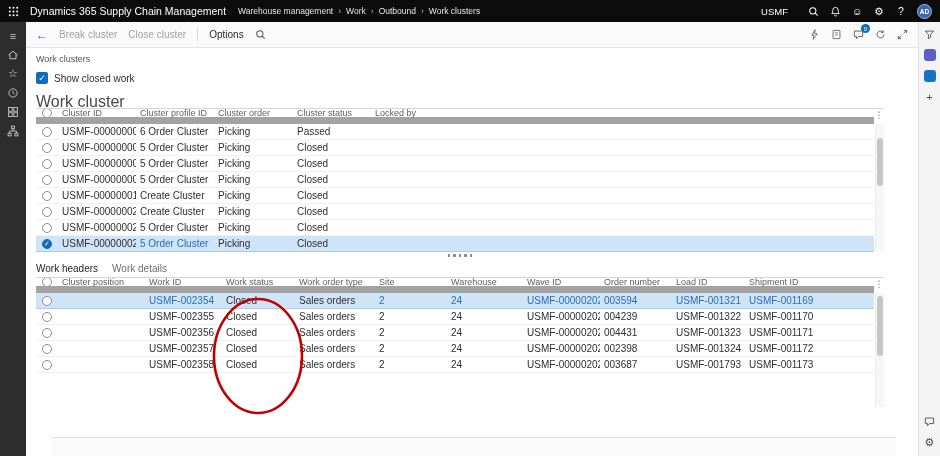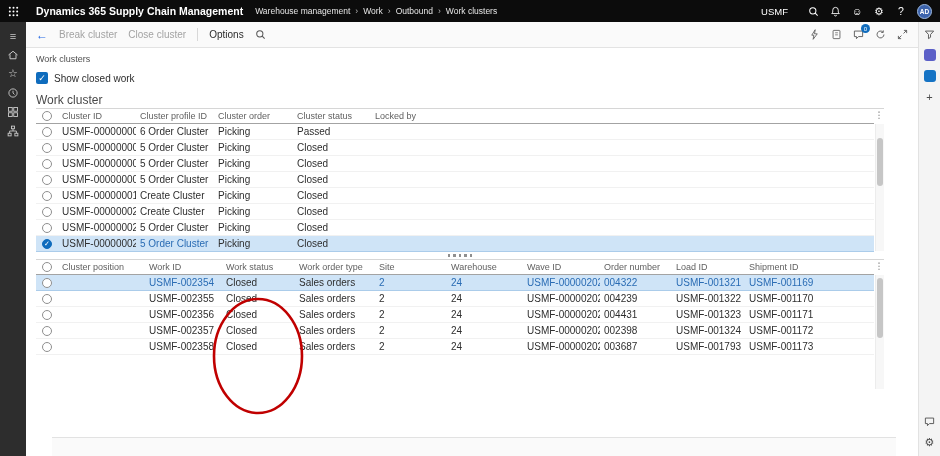--- a/index.html
+++ b/index.html
@@ -1,21 +1,21 @@
 <!DOCTYPE html>
 <html><head>
 <meta charset="utf-8">
 <style>
   *{margin:0;padding:0;box-sizing:border-box}
   html,body{width:940px;height:456px;overflow:hidden;background:#fff;font-family:"Liberation Sans",sans-serif}
 
   
   .topbar{position:absolute;left:0;top:0;width:940px;height:22px;background:#0c0c0c;color:#fff;display:flex;align-items:center;z-index:6}
   .waffle{width:26px;height:22px;display:flex;align-items:center;justify-content:center;cursor:pointer;flex:0 0 26px}
-  .app-title{font-size:10.5px;font-weight:bold;margin:0 12px 0 10px;white-space:nowrap}
+  .app-title{font-size:10.5px;font-weight:normal;margin:0 12px 0 4px;white-space:nowrap}
   .tb-breadcrumb{display:flex;align-items:center;gap:5px;font-size:8.5px;color:#e6e6e6;white-space:nowrap}
   .bc-item{cursor:pointer}
   .bc-sep{color:#bdbdbd}
   .tb-spacer{flex:1}
   .tb-company{font-size:9.5px;margin-right:14px;cursor:pointer}
   .tb-icon{width:16px;display:flex;justify-content:center;align-items:center;margin:0 3px;color:#fff;cursor:pointer}
   .tb-icon.glyph{font-size:10.5px}
   .avatar{width:15px;height:15px;border-radius:50%;background:#3d64ad;border:1px solid #9db8dd;color:#fff;font-size:6.5px;display:flex;align-items:center;justify-content:center;margin:0 8px 0 5px;font-weight:bold;cursor:pointer}
 
   
@@ -40,27 +40,27 @@
   .ab-icon{color:#555;display:flex;align-items:center;position:relative;cursor:pointer}
   .ab-spacer{flex:1}
   .badge{position:absolute;top:-5px;right:-6px;width:9px;height:9px;border-radius:50%;background:#0f6cbd;color:#fff;font-size:6px;font-style:normal;display:flex;align-items:center;justify-content:center}
 
   .content{padding:6px 0 0 10px}
   .crumb{font-size:9px;color:#4f4f4f;height:11px;cursor:pointer;width:max-content}
   .viewtitle{margin-top:1px;font-size:15px;font-weight:bold;color:#1f1f1f;display:flex;align-items:center;gap:5px;height:18px;cursor:pointer;width:max-content}
   .vt-chev{font-size:8px;color:#555;font-weight:normal;margin-top:2px}
   .showclosed{margin-top:6px;display:flex;align-items:center;gap:6px;font-size:10px;color:#2d2d2d;height:14px;cursor:pointer;width:max-content}
   .cb{width:12px;height:12px;border-radius:2px;background:#0f6cbd;color:#fff;font-size:9px;display:flex;align-items:center;justify-content:center}
-  .gridtab{margin-top:8px;font-size:12px;color:#494949;height:15px;width:max-content;cursor:pointer}
+  .gridtab{margin-top:8px;font-size:16px;color:#494949;height:15px;width:max-content;cursor:pointer}
 
   
   .grid{position:relative;width:848px;border-top:1px solid #d6d6d6;background:#fff}
   .g1{height:143px}
   .g2{height:130px}
-  .ghead-row{display:flex;height:15px;align-items:center;border-bottom:1px solid #a3a3a3;margin-right:10px}
+  .ghead-row{display:flex;height:15px;align-items:center;border-bottom:7px solid #a3a3a3;margin-right:10px}
   .gcols{display:flex;flex:1;height:100%;align-items:center}
   .hcell{font-size:9px;color:#616161;cursor:pointer}
   .grow{display:flex;height:16px;align-items:center;border-bottom:1px solid #f1f1f1;font-size:10px;color:#2e2e2e;margin-right:10px;cursor:pointer}
   .grow.selected{background:#cfe4f7;border-bottom-color:#abccea}
   .gcell{padding:0 4px;white-space:nowrap;overflow:hidden}
   .selcell{flex:0 0 22px;display:flex;justify-content:center;align-items:center;height:100%;padding:0}
   .rowmark{width:10px;height:10px;border:1px solid #8f8f8f;border-radius:50%;font-size:7px;line-height:8px;text-align:center;color:#fff;display:block;background:#fff}
   .rowmark.checked{background:#0f6cbd;border-color:#0f6cbd}
   .g1 .c0{flex:0 0 78px}.g1 .c1{flex:0 0 78px}.g1 .c2{flex:0 0 79px}.g1 .c3{flex:0 0 78px}.g1 .c4{flex:1 1 auto}
   .g2 .c0{flex:0 0 87px}.g2 .c1{flex:0 0 77px}.g2 .c2{flex:0 0 73px}.g2 .c3{flex:0 0 80px}.g2 .c4{flex:0 0 72px}
@@ -337,20 +337,24 @@
         </div>
       <div class="vscroll">
           <div class="vthumb" style="top:14px;height:48px;"></div>
         </div>
     </div>
 
     <div class="splitter">
         <span class="grip"></span>
       </div>
 
+    <div class="dtabs">
+      <span class="dtab active">Work headers</span>
+      <span class="dtab">Work details</span>
+    </div>
 
     <div class="grid g2">
       <div class="ghead-row">
         <div class="gcell selcell">
             <span class="rowmark"></span>
           </div>
         <div class="gcols">
             <div class="gcell hcell c0">Cluster position</div>
             <div class="gcell hcell c1">Work ID</div>
             <div class="gcell hcell c2">Work status</div>
@@ -369,21 +373,21 @@
             <div class="gcell selcell">
               <span class="rowmark"></span>
             </div>
             <div class="gcell c0"></div>
             <div class="gcell c1 link">USMF-002354</div>
             <div class="gcell c2">Closed</div>
             <div class="gcell c3">Sales orders</div>
             <div class="gcell c4 link">2</div>
             <div class="gcell c5 link">24</div>
             <div class="gcell c6 link">USMF-000002025</div>
-            <div class="gcell c7 link">004322</div>
+            <div class="gcell c7 link">003594</div>
             <div class="gcell c8 link">USMF-001321</div>
             <div class="gcell c9 link">USMF-001169</div>
           </div>
           <div class="grow">
             <div class="gcell selcell">
               <span class="rowmark"></span>
             </div>
             <div class="gcell c0"></div>
             <div class="gcell c1">USMF-002355</div>
             <div class="gcell c2">Closed</div>

